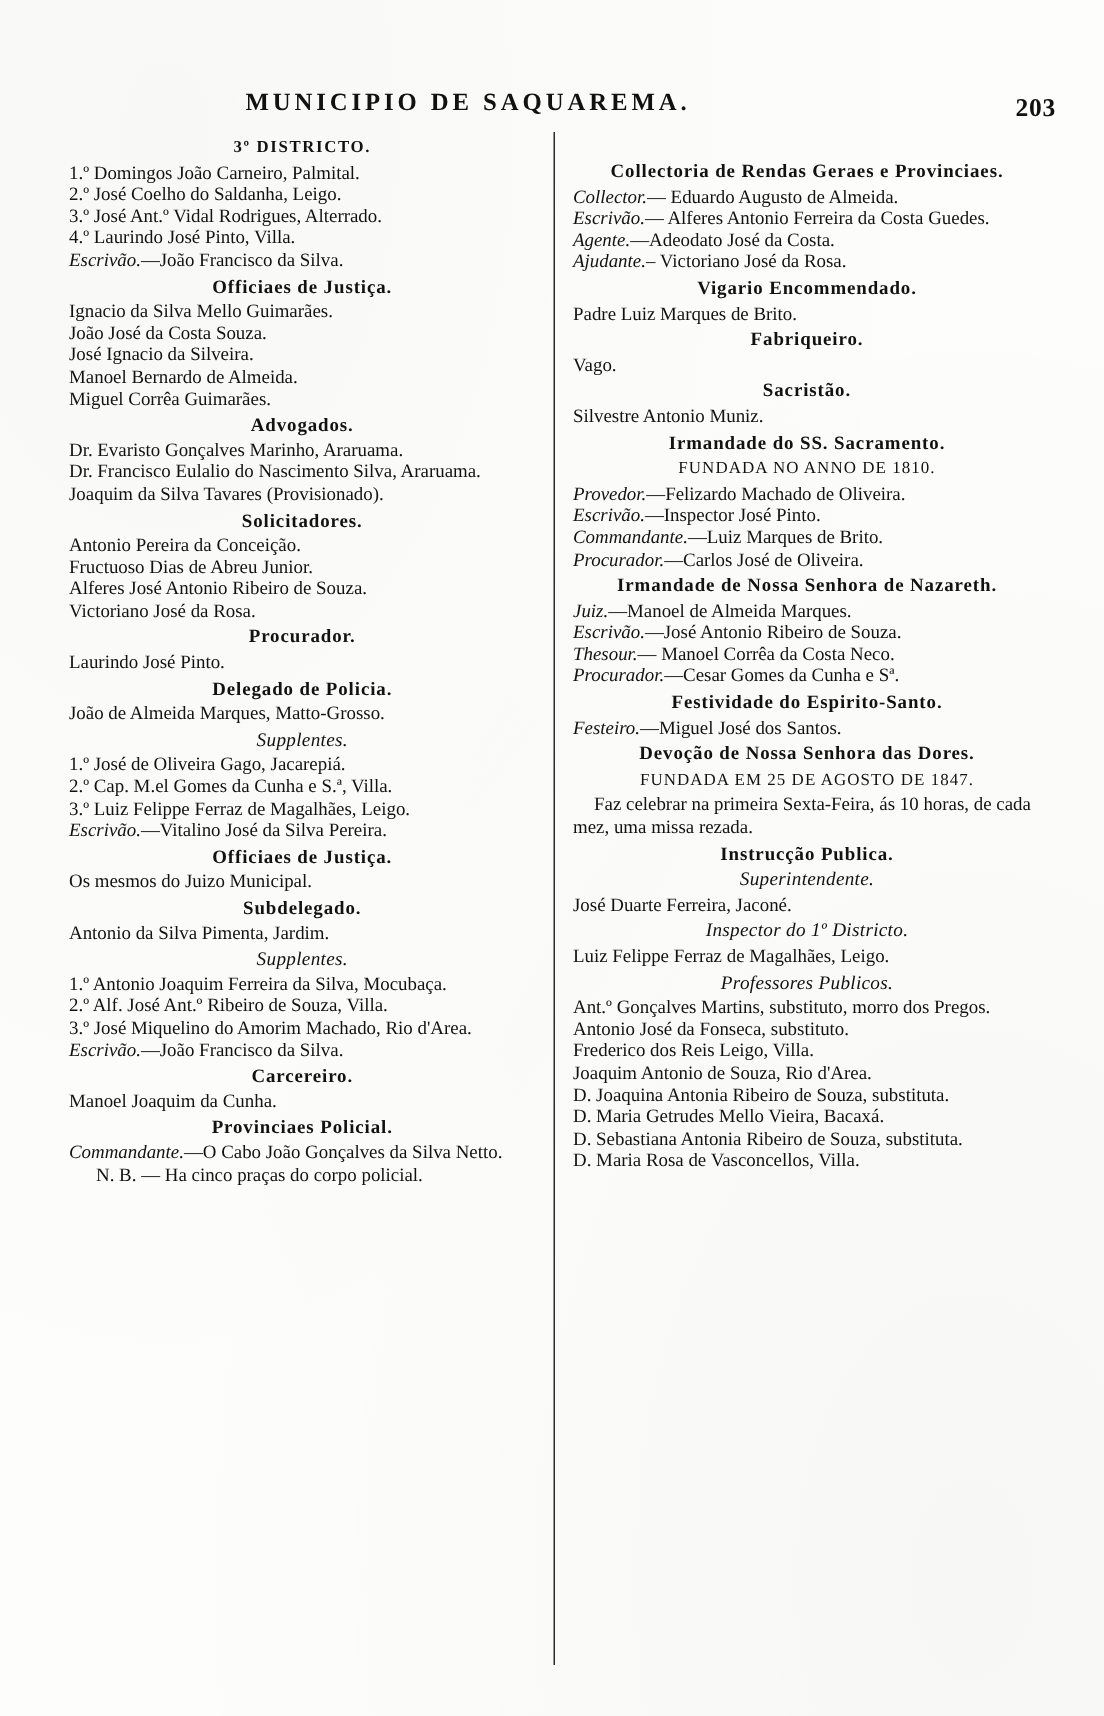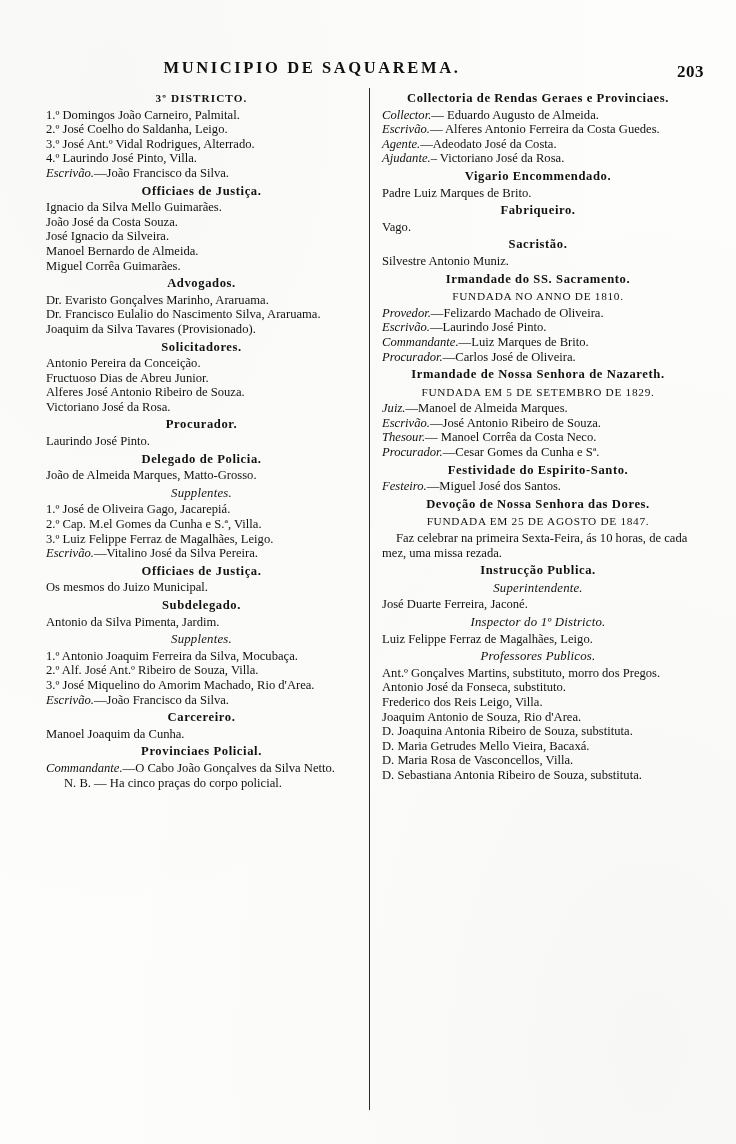--- a/index.html
+++ b/index.html
@@ -70,20 +70,21 @@
     box-sizing: border-box;
     font-size: 12.6px;
     line-height: 14.6px;
   }
   .col.left {
     padding-right: 12px;
     border-right: 1px solid #2a2a2a;
   }
   .col.right {
     padding-left: 12px;
+    margin-top: 16px;
   }
   .ctr {
     text-align: center;
     font-weight: bold;
     letter-spacing: 0.6px;
     margin: 3px 0 2px 0;
   }
   .ctr.small {
     font-size: 11.2px;
     letter-spacing: 1.1px;
@@ -181,25 +182,24 @@
         <div class="ln"><span class="it">Ajudante.</span><span>– Victoriano José da Rosa.</span></div>
         <div class="ctr">Vigario Encommendado.</div>
         <div class="ln">Padre Luiz Marques de Brito.</div>
         <div class="ctr">Fabriqueiro.</div>
         <div class="ln">Vago.</div>
         <div class="ctr">Sacristão.</div>
         <div class="ln">Silvestre Antonio Muniz.</div>
         <div class="ctr">Irmandade do SS. Sacramento.</div>
         <div class="ctr caps">FUNDADA NO ANNO DE 1810.</div>
         <div class="ln"><span class="it">Provedor.</span><span>—Felizardo Machado de Oliveira.</span></div>
-        <div class="ln"><span class="it">Escrivão.</span><span>—Laurindo José Pinto.</span></div>
+        <div class="ln"><span class="it">Escrivão.</span><span>—Inspector José Pinto.</span></div>
         <div class="ln"><span class="it">Commandante.</span><span>—Luiz Marques de Brito.</span></div>
         <div class="ln"><span class="it">Procurador.</span><span>—Carlos José de Oliveira.</span></div>
         <div class="ctr">Irmandade de Nossa Senhora de Nazareth.</div>
-        <div class="ctr caps">FUNDADA EM 5 DE SETEMBRO DE 1829.</div>
         <div class="ln"><span class="it">Juiz.</span><span>—Manoel de Almeida Marques.</span></div>
         <div class="ln"><span class="it">Escrivão.</span><span>—José Antonio Ribeiro de Souza.</span></div>
         <div class="ln"><span class="it">Thesour.</span><span>— Manoel Corrêa da Costa Neco.</span></div>
         <div class="ln"><span class="it">Procurador.</span><span>—Cesar Gomes da Cunha e Sª.</span></div>
         <div class="ctr">Festividade do Espirito-Santo.</div>
         <div class="ln"><span class="it">Festeiro.</span><span>—Miguel José dos Santos.</span></div>
         <div class="ctr">Devoção de Nossa Senhora das Dores.</div>
         <div class="ctr caps">FUNDADA EM 25 DE AGOSTO DE 1847.</div>
         <div class="ln" style="text-indent: 14px;">Faz celebrar na primeira Sexta-Feira, ás 10 horas, de cada mez, uma missa rezada.</div>
         <div class="ctr">Instrucção Publica.</div>
@@ -207,18 +207,18 @@
         <div class="ln">José Duarte Ferreira, Jaconé.</div>
         <div class="ctr ital">Inspector do 1º Districto.</div>
         <div class="ln">Luiz Felippe Ferraz de Magalhães, Leigo.</div>
         <div class="ctr ital">Professores Publicos.</div>
         <div class="ln hang">Ant.º Gonçalves Martins, substituto, morro dos Pregos.</div>
         <div class="ln">Antonio José da Fonseca, substituto.</div>
         <div class="ln">Frederico dos Reis Leigo, Villa.</div>
         <div class="ln">Joaquim Antonio de Souza, Rio d'Area.</div>
         <div class="ln hang">D. Joaquina Antonia Ribeiro de Souza, substituta.</div>
         <div class="ln">D. Maria Getrudes Mello Vieira, Bacaxá.</div>
+        <div class="ln hang">D. Sebastiana Antonia Ribeiro de Souza, substituta.</div>
         <div class="ln">D. Maria Rosa de Vasconcellos, Villa.</div>
-        <div class="ln hang">D. Sebastiana Antonia Ribeiro de Souza, substituta.</div>
       </div>
   </div>
 
 </div>
 
 </body></html>

